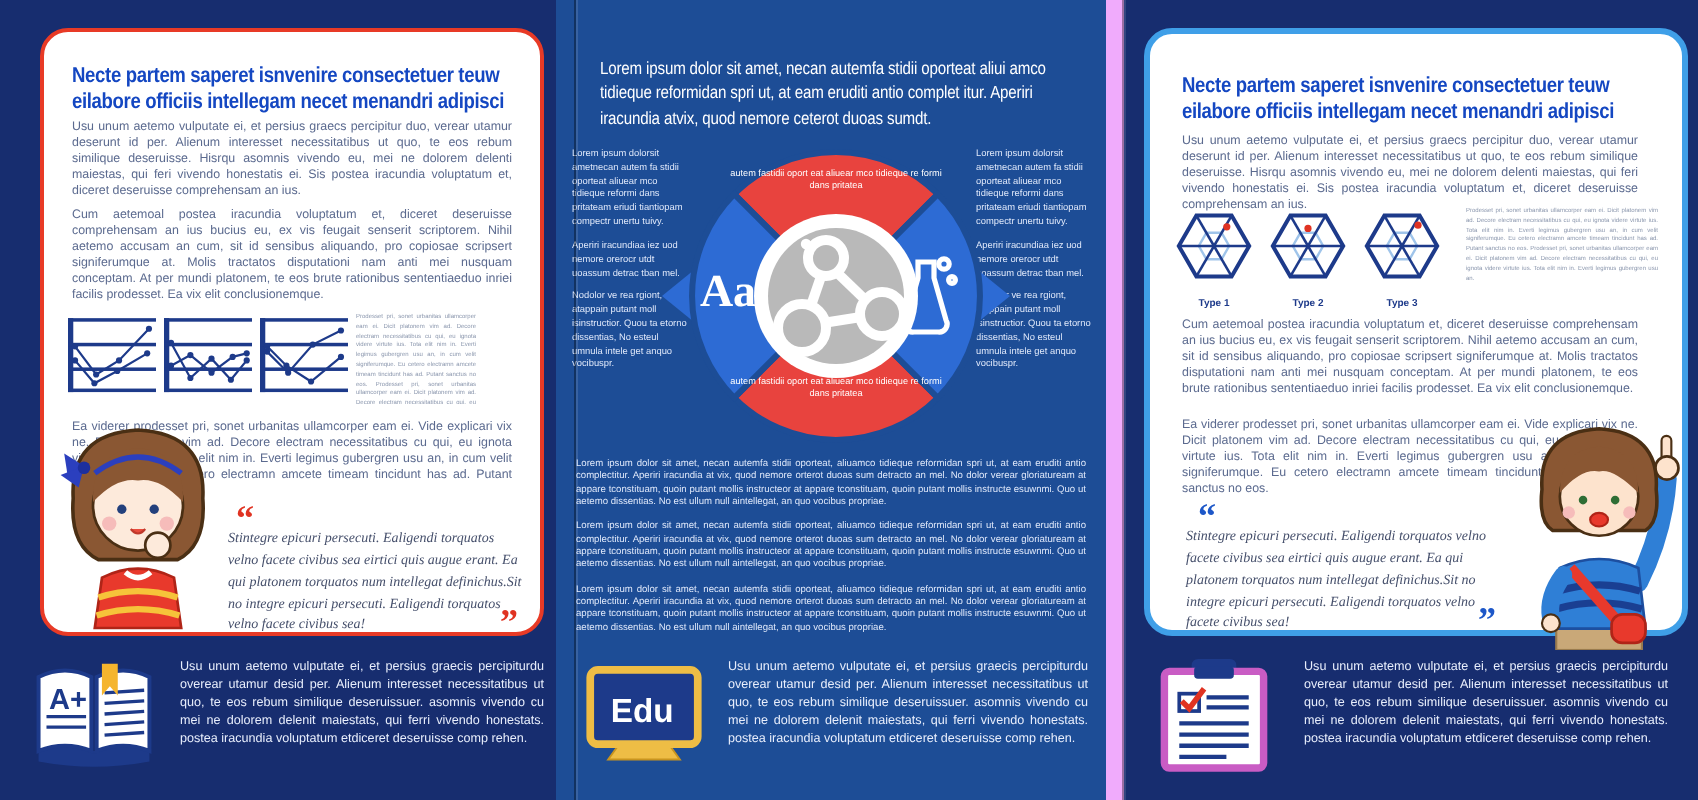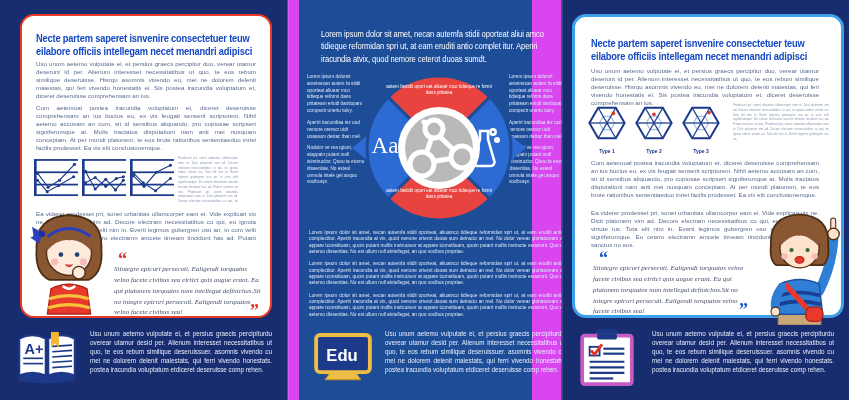--- a/index.html
+++ b/index.html
@@ -1,20 +1,20 @@
 <!DOCTYPE html>
 <html><head>
 <meta charset="utf-8">
 <style>
   html,body{margin:0;padding:0;background:#0d1c4a;}
   #stage{position:relative;width:849px;height:400px;overflow:hidden;
-         font-family:"Liberation Sans",sans-serif;background:#d946ef;}
+         font-family:"Liberation Sans",sans-serif;background:#f0abfc;}
   .panel{position:absolute;top:0;height:400px;}
   #panel-left{left:0;width:287px;background:#172d6f;}
-  #panel-mid{left:299px;width:233px;background:#1d4d96;}
+  #panel-mid{left:278px;width:275px;background:#1d4d96;}
   #panel-right{left:562px;width:287px;background:#172d6f;}
   .fold{position:absolute;top:0;bottom:0;width:1px;background:rgba(0,0,0,.35);z-index:40;}
   .fold2{position:absolute;top:0;bottom:0;width:1px;background:rgba(255,255,255,.12);z-index:40;}
   .abs{position:absolute;}
   .card{position:absolute;background:#ffffff;border-radius:14px;}
   #card-left{left:20px;top:14px;width:248px;height:300px;border:2px solid #e83a26;}
   #card-right{left:10px;top:14px;width:266px;height:298px;border:3px solid #3f9fe8;}
   .cond{transform:scaleX(.86);transform-origin:0 0;}
   .card-title{font-size:10.8px;font-weight:bold;color:#1447c2;line-height:1.2;letter-spacing:-.2px;}
   .body-txt{font-size:6.2px;color:#5b6a8f;line-height:1.3;text-align:justify;}
@@ -24,21 +24,21 @@
   .qmark{font-family:"Liberation Serif",serif;font-weight:bold;font-size:18px;line-height:1;}
   .q-red{color:#e03322;} .q-blue{color:#1d57c8;}
   .mini-chart{display:block;}
   .hex-label{font-size:5px;font-weight:bold;color:#1d3a8a;text-align:center;margin-top:1px;}
   .mid-head{font-size:8.8px;color:#ffffff;line-height:1.4;letter-spacing:-.1px;}
   .mid-col{font-size:4.7px;color:#dfe8fa;line-height:1.45;}
   .mid-col p{margin:0 0 5px 0;}
   .mid-body{font-size:4.8px;color:#dfe8fa;line-height:1.32;text-align:justify;}
   .mid-body p{margin:0 0 6px 0;}
   .wedge-label{font-size:4.6px;color:#ffffff;line-height:1.3;text-align:center;z-index:6;}
-  .aa-glyph{font-family:"Liberation Serif",serif;font-weight:normal;font-size:23px;color:#ffffff;z-index:6;}
+  .aa-glyph{font-family:"Liberation Serif",serif;font-weight:bold;font-size:23px;color:#ffffff;z-index:6;}
   .bottom-txt{font-size:6.3px;color:#e8eefc;line-height:1.42;text-align:justify;}
 </style>
 </head>
 <body>
 
 <div id="stage">
 
   <div id="panel-left" class="panel">
     <div id="card-left" class="card">
 

